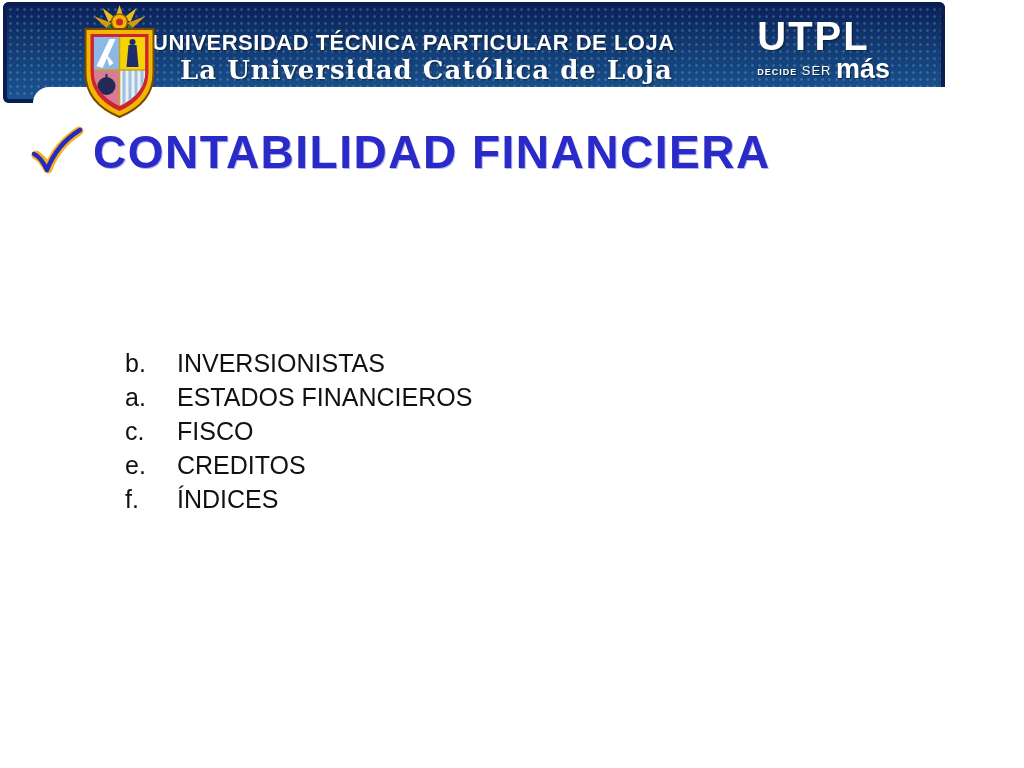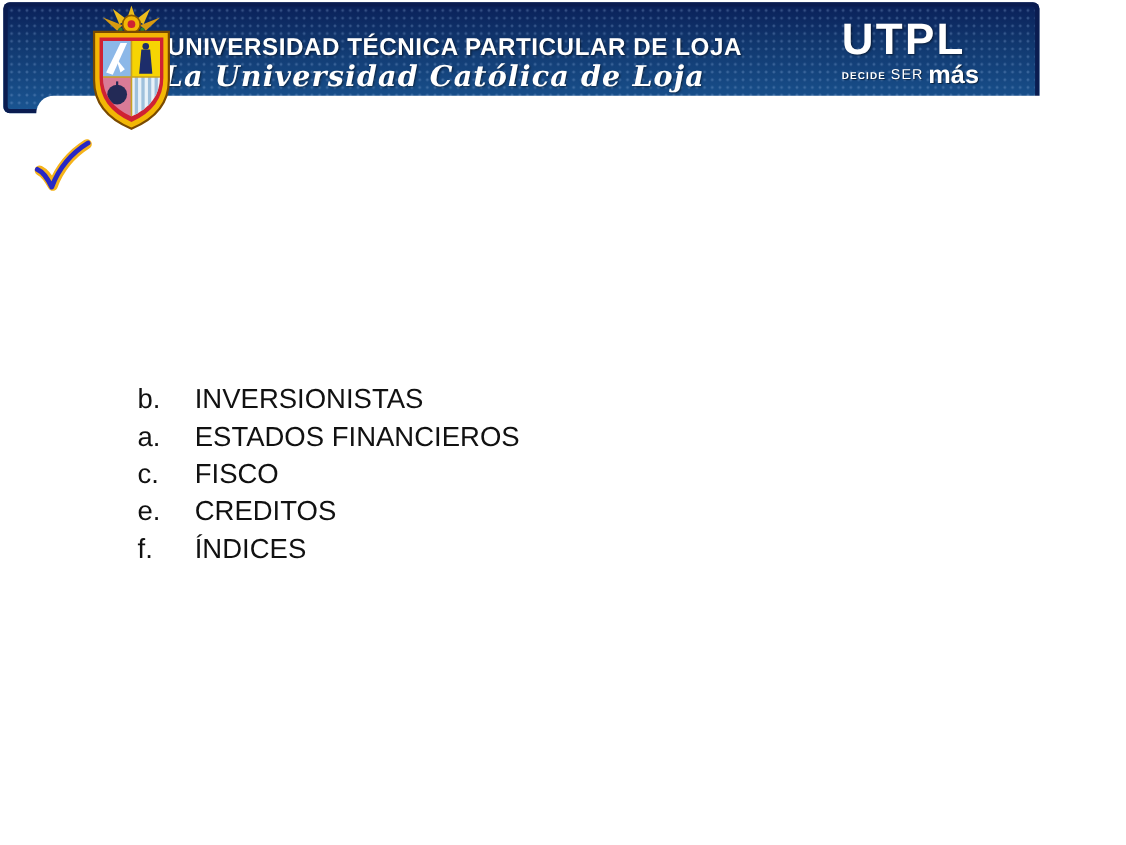--- a/index.html
+++ b/index.html
@@ -66,26 +66,26 @@
     text-shadow: 1px 1px 2px rgba(0,0,0,0.55);
     white-space: nowrap;
   }
   .univ-tagline {
     position: absolute;
     left: 148px;
     top: 55px;
     z-index: 5;
     color: #ffffff;
     font-family: "DejaVu Serif", serif;
-    font-style: italic;
     font-weight: bold;
     font-size: 26px;
     letter-spacing: 1px;
     text-shadow: 1px 1px 2px rgba(0,0,0,0.5);
     white-space: nowrap;
+    padding-left: 32px;
   }
   .brand {
     position: absolute;
     right: 58px;
     top: 16px;
     z-index: 5;
     color: #ffffff;
   }
   .brand-acronym {
     display: block;
@@ -96,21 +96,21 @@
     text-shadow: 1px 1px 2px rgba(0,0,0,0.5);
   }
   .brand-slogan {
     display: block;
     margin-top: -2px;
     white-space: nowrap;
     text-shadow: 1px 1px 1px rgba(0,0,0,0.5);
   }
   .slogan-decide { font-size: 9px;  font-weight: bold; letter-spacing: 1px; vertical-align: 3px; }
   .slogan-ser    { font-size: 13px; font-weight: normal; letter-spacing: 1px; vertical-align: 3px; }
-  .slogan-mas    { font-size: 23px; font-weight: bold; letter-spacing: 0px; }
+  .slogan-mas    { font-size: 27px; font-weight: bold; letter-spacing: 0px; }
 
   
   .title-row {
     position: absolute;
     top: 124px;
     left: 27px;
     display: flex;
     align-items: center;
     gap: 8px;
     z-index: 3;
@@ -218,20 +218,21 @@
       <span class="slogan-ser">SER</span>
       <span class="slogan-mas">más</span>
     </span>
   </div>
 
   <div class="title-row">
     <svg class="check-icon-box" viewBox="0 0 58 54" aria-hidden="true">
       <path d="M9 30 Q15 33 21 44 Q30 20 52 6" fill="none" stroke="#f5b31a" stroke-width="9" stroke-linecap="round" stroke-linejoin="round"></path>
       <path d="M7 29 Q14 32 20 45 Q30 19 53 5" fill="none" stroke="#2828c4" stroke-width="4.5" stroke-linecap="round" stroke-linejoin="round"></path>
     </svg>
+    <span class="slide-title">CONTABILIDAD FINANCIERA</span>
   </div>
 
 
   <div class="list">
     <div class="list-row">
       <span class="list-marker">b.</span><span>INVERSIONISTAS</span>
     </div>
     <div class="list-row">
       <span class="list-marker">a.</span><span>ESTADOS FINANCIEROS</span>
     </div>

